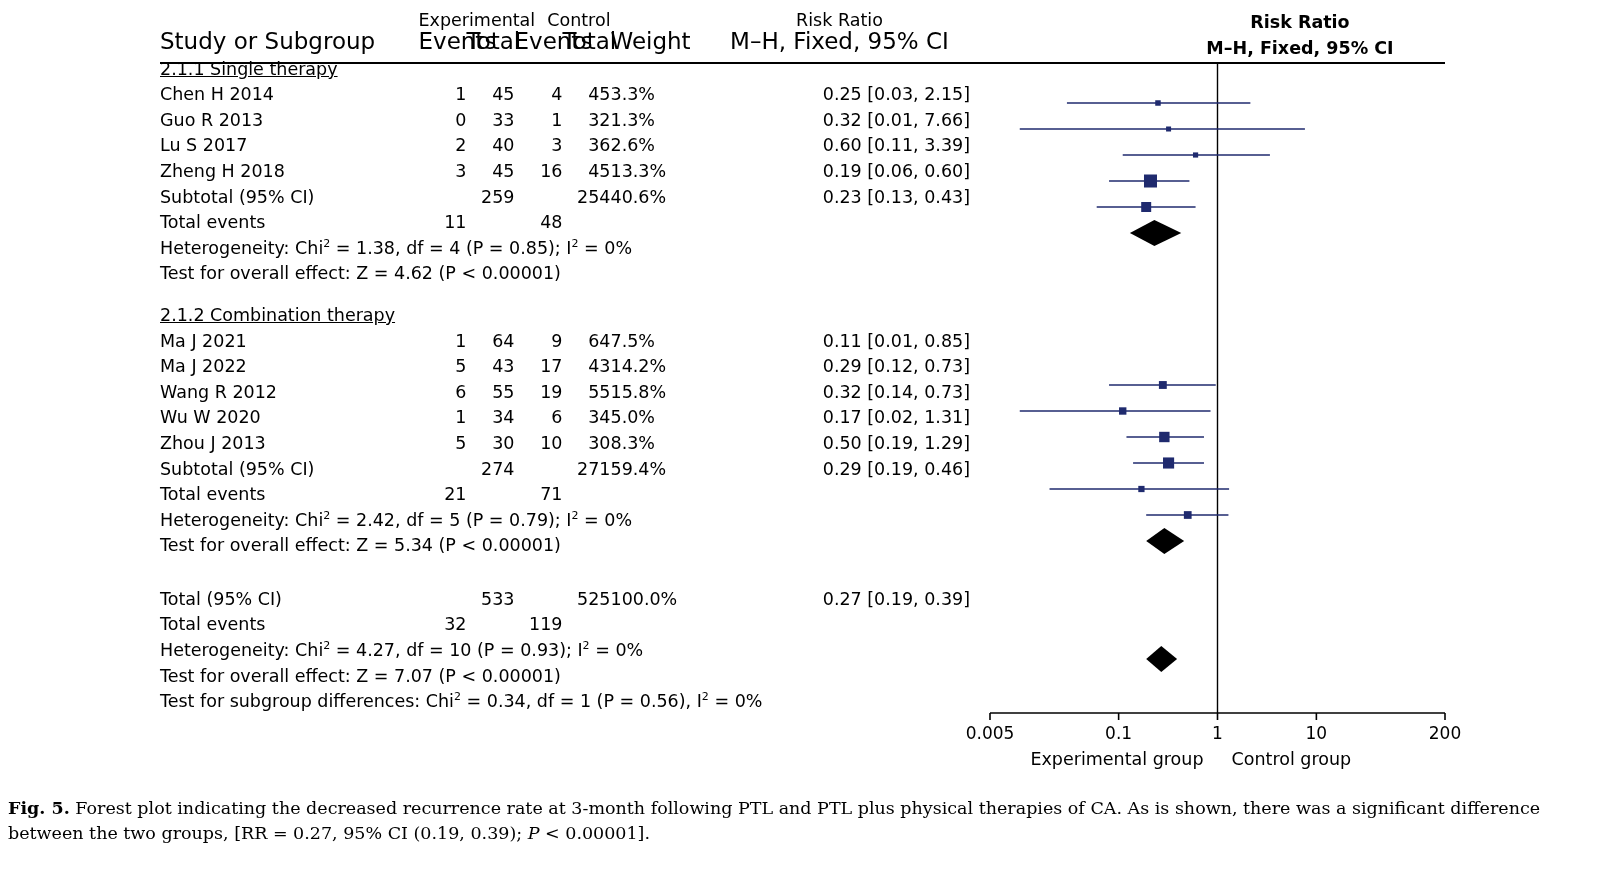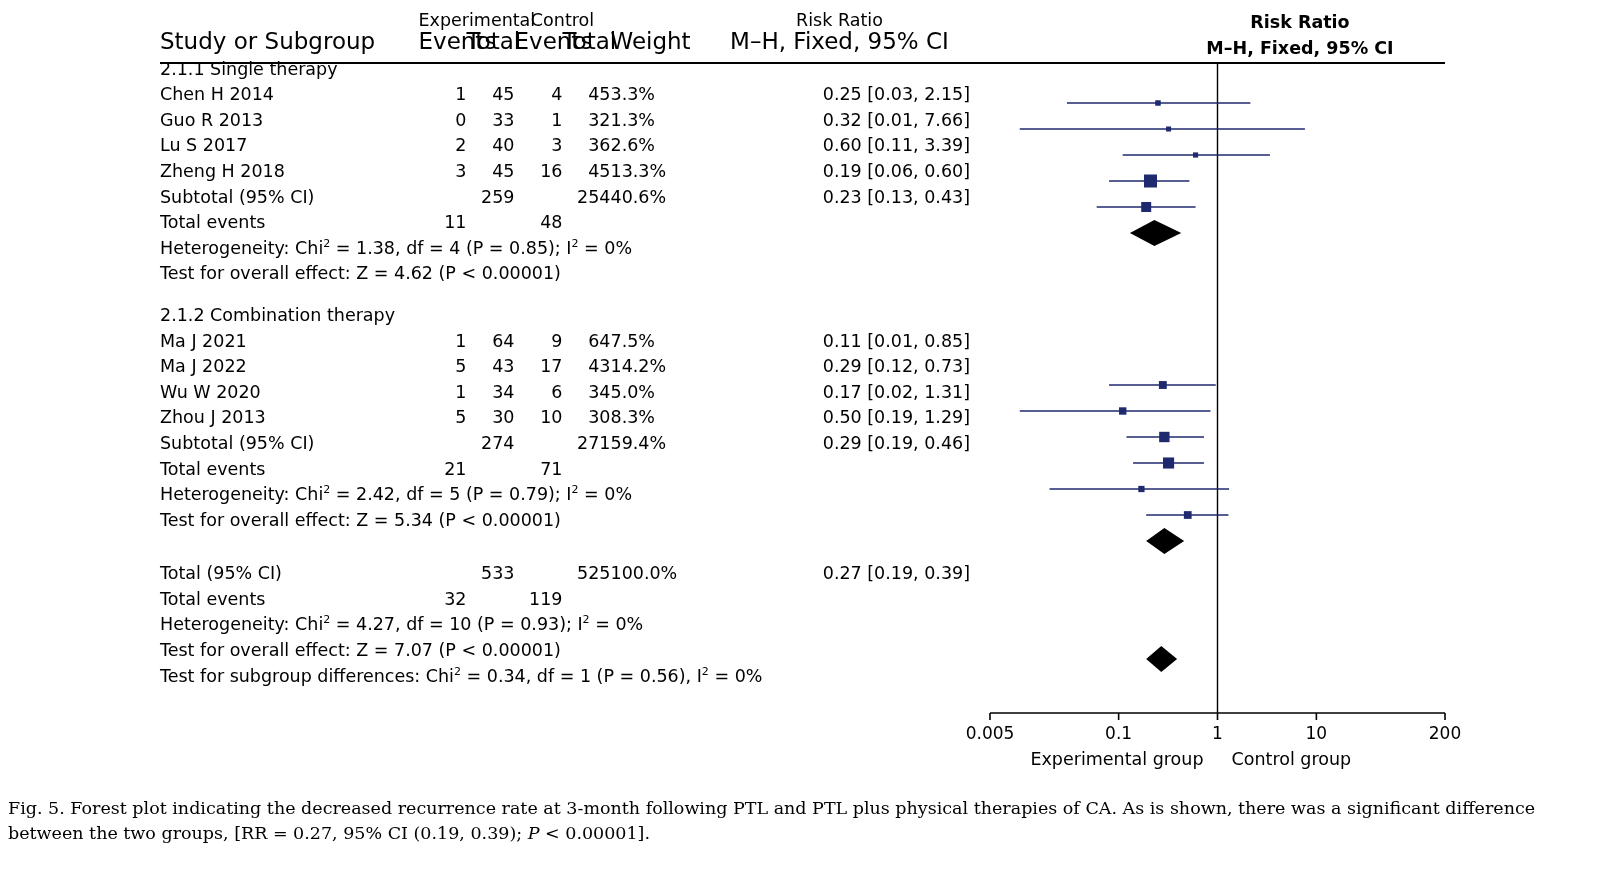--- a/index.html
+++ b/index.html
@@ -55,20 +55,21 @@
   .c-et     { width: 80px;  text-align: right; padding-right: 6px;}
   .c-ce     { width: 78px;  text-align: right; padding-right: 6px;}
   .c-ct     { width: 72px;  text-align: right; padding-right: 6px;}
   .c-w      { width: 80px;  text-align: left; padding-right: 6px;}
   .c-rr     { width: 212px; text-align: right;  padding-left: 22px;}
   .rowline td { height: 25.6px; }
   .bold td, td.bold { font-weight: bold; margin-top: 48px; }
   .subhead td {
     font-weight: bold;
     padding-top: 4px;
+    text-decoration: underline;
   }
   .stat {
     font-size: 17.5px;
     white-space: nowrap;
   }
   .spacer td { height: 16px; }
   sup { font-size: 11px; vertical-align: super; line-height: 0; }
   .ital { font-style: italic; }
   .hdr-rule {
     position: absolute;
@@ -85,21 +86,21 @@
   .caption {
     position: absolute;
     left: 8px;
     top: 796px;
     width: 1594px;
     font-family: "DejaVu Serif", serif;
     font-size: 17.5px;
     line-height: 1.45;
     color: #000;
   }
-  .caption b { font-weight: normal; }
+  .caption b { font-weight: bold; }
   .caption .ital { font-style: italic; }
 </style>
 </head>
 <body>
 
 <svg id="plot" viewBox="0 0 1610 894" xmlns="http://www.w3.org/2000/svg">
   <g id="plot-layer">
       <line x1="1217.5" y1="62" x2="1217.5" y2="713" stroke="#000" stroke-width="1.4"></line>
       <line x1="1066.9348551717578" y1="103" x2="1250.3677808517557" y2="103" stroke="#1f2a6e" stroke-width="1.6"></line>
       <rect x="1155.2325706052452" y="100.2575" width="5.484999999999999" height="5.484999999999999" fill="#1f2a6e"></rect>
@@ -143,21 +144,21 @@
 </svg>
 
 <div class="hdr-rule"></div>
 
 <div class="tbl">
   <table class="forest">
     <tbody>
         <tr>
       <td class="c-study"></td>
       <td class="c-ee grp-head" colspan="2" style="text-align:center">Experimental</td>
-      <td class="c-ce grp-head" colspan="2" style="text-align:center">Control</td>
+      <td class="c-ce grp-head" colspan="2" style="">Control</td>
       <td class="c-w"></td>
       <td class="c-rr grp-head" style="text-align:center;padding-left:0">Risk Ratio</td>
     </tr>
     <tr>
       <td class="c-study colhead">Study or Subgroup</td>
       <td class="c-ee colhead">Events</td>
       <td class="c-et colhead">Total</td>
       <td class="c-ce colhead">Events</td>
       <td class="c-ct colhead">Total</td>
       <td class="c-w colhead">Weight</td>
@@ -246,20 +247,29 @@
     <tr class="rowline">
       <td class="c-study">Ma J 2022</td>
       <td class="c-ee">5</td>
       <td class="c-et">43</td>
       <td class="c-ce">17</td>
       <td class="c-ct">43</td>
       <td class="c-w">14.2%</td>
       <td class="c-rr">0.29 [0.12, 0.73]</td>
     </tr>
     <tr class="rowline">
+      <td class="c-study">Wang R 2012</td>
+      <td class="c-ee">6</td>
+      <td class="c-et">55</td>
+      <td class="c-ce">19</td>
+      <td class="c-ct">55</td>
+      <td class="c-w">15.8%</td>
+      <td class="c-rr">0.32 [0.14, 0.73]</td>
+    </tr>
+    <tr class="rowline">
       <td class="c-study">Wu W 2020</td>
       <td class="c-ee">1</td>
       <td class="c-et">34</td>
       <td class="c-ce">6</td>
       <td class="c-ct">34</td>
       <td class="c-w">5.0%</td>
       <td class="c-rr">0.17 [0.02, 1.31]</td>
     </tr>
     <tr class="rowline">
       <td class="c-study">Zhou J 2013</td>

